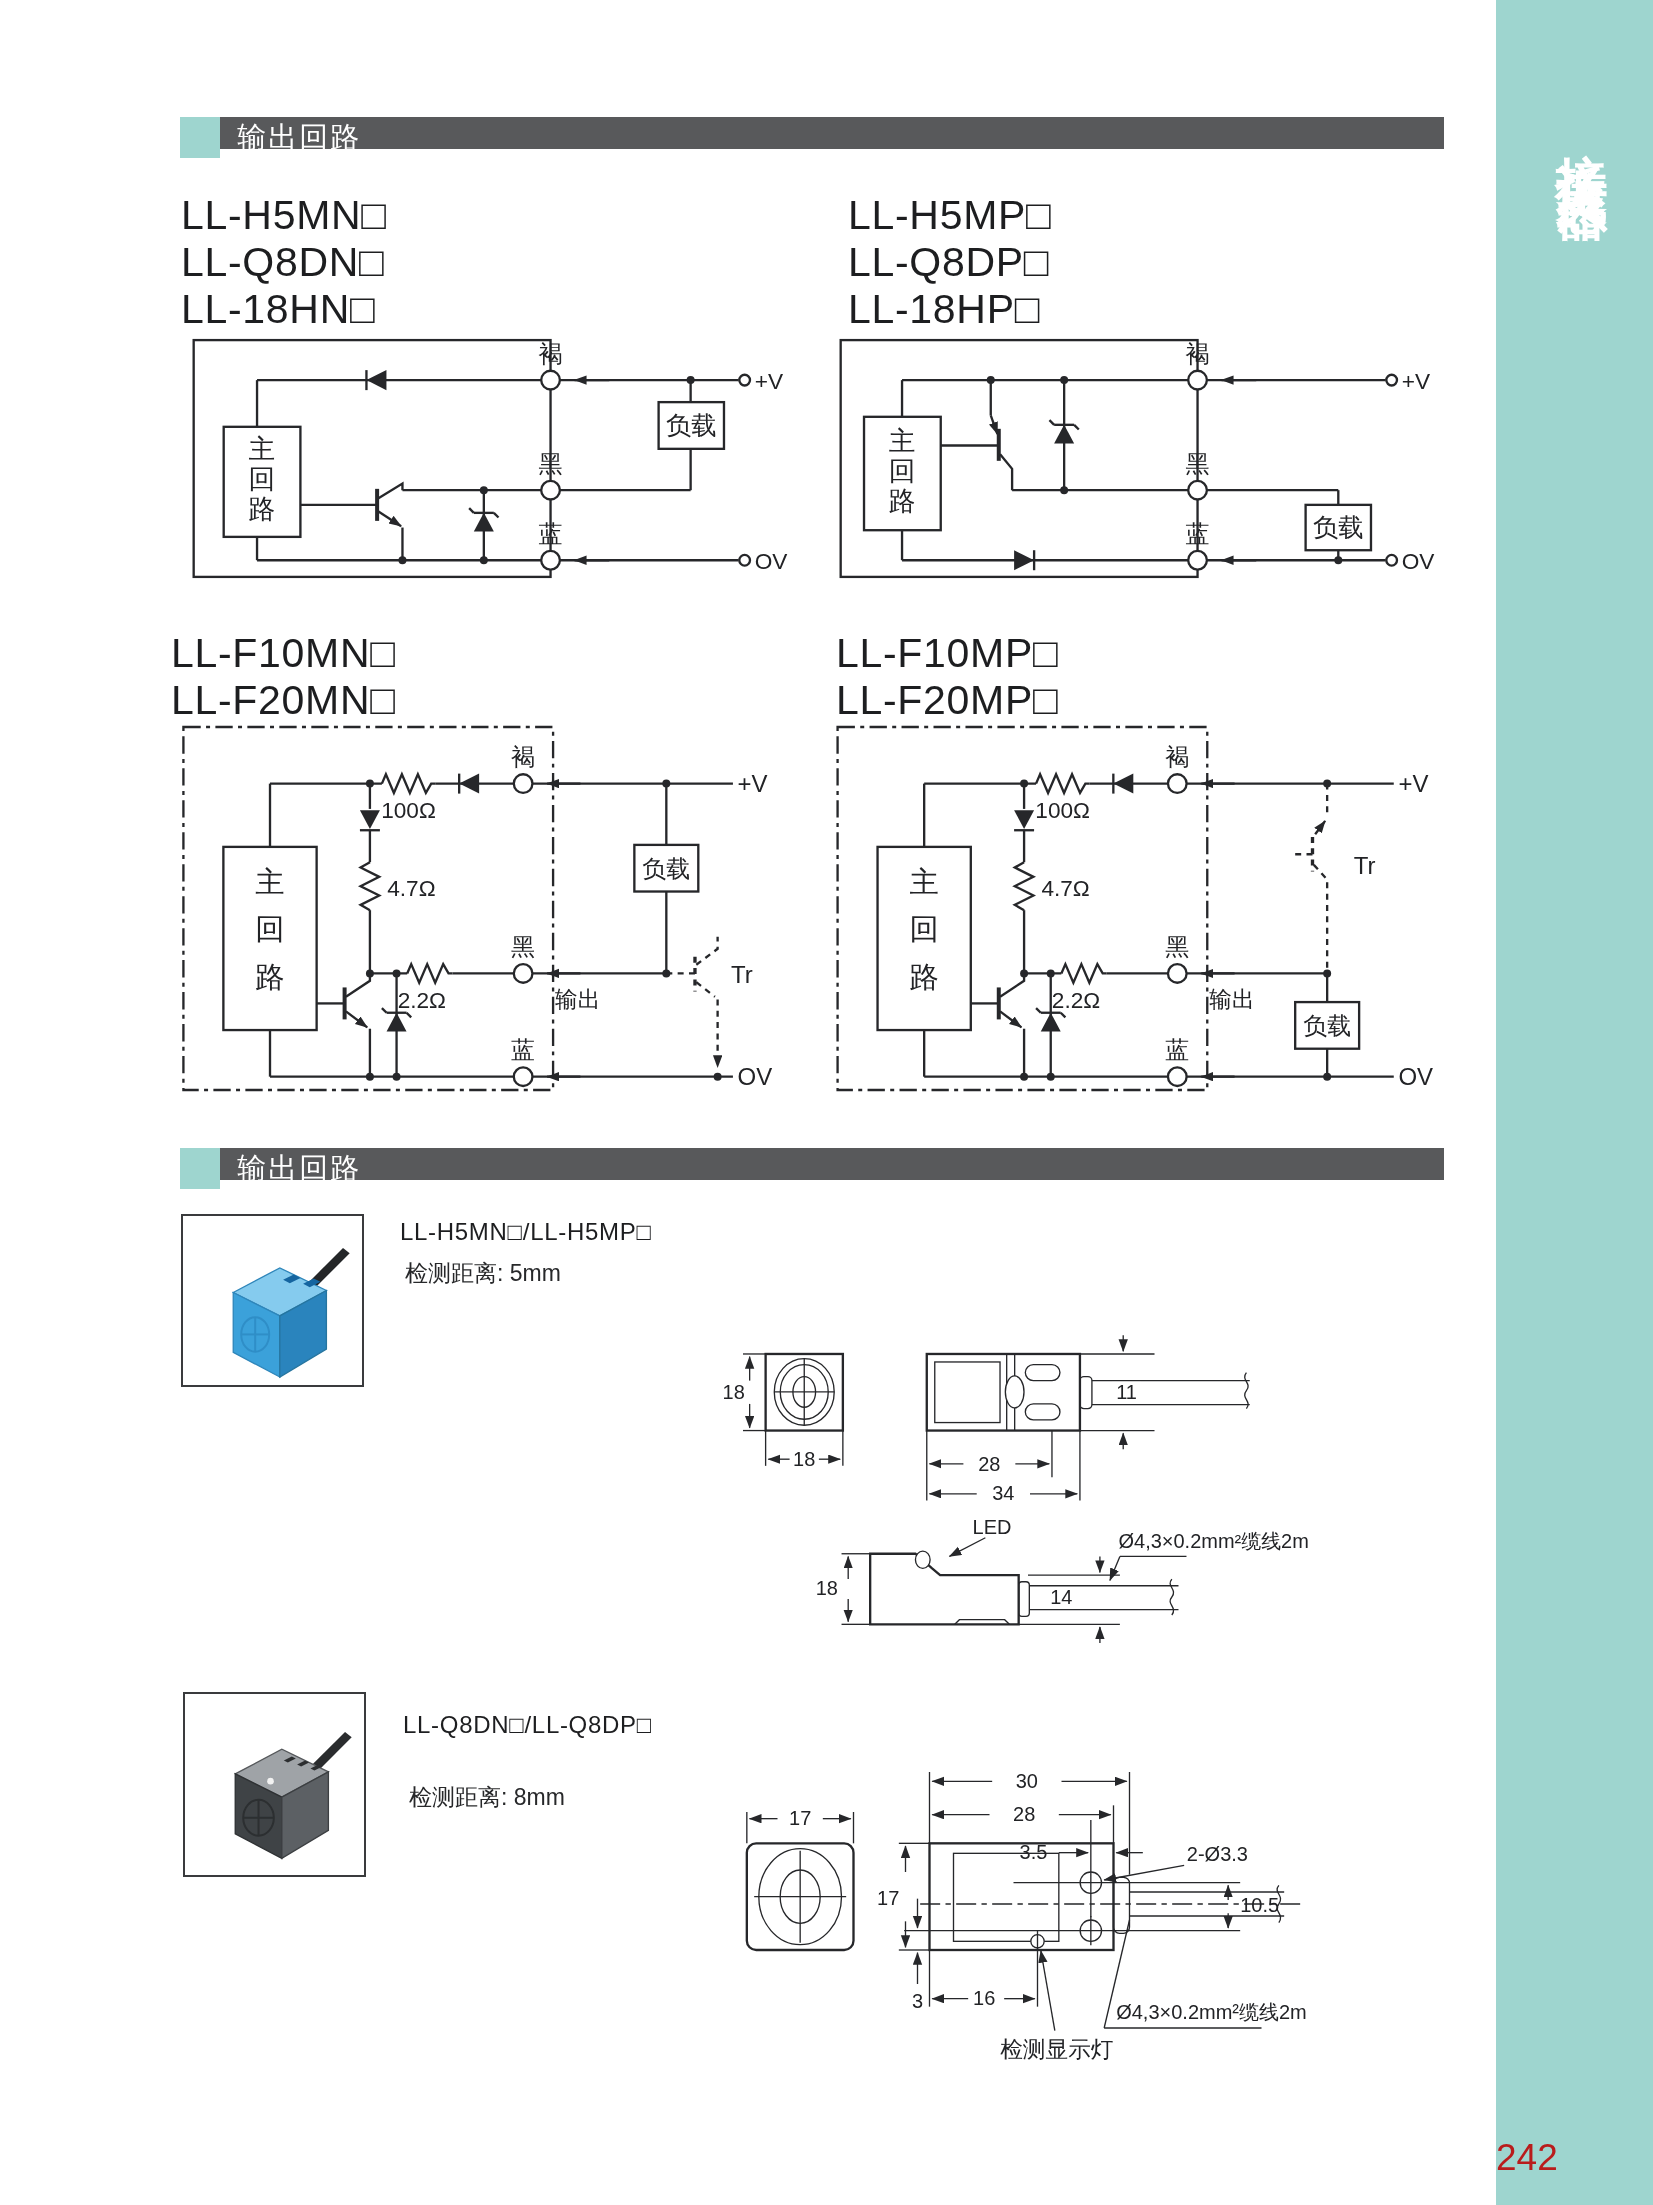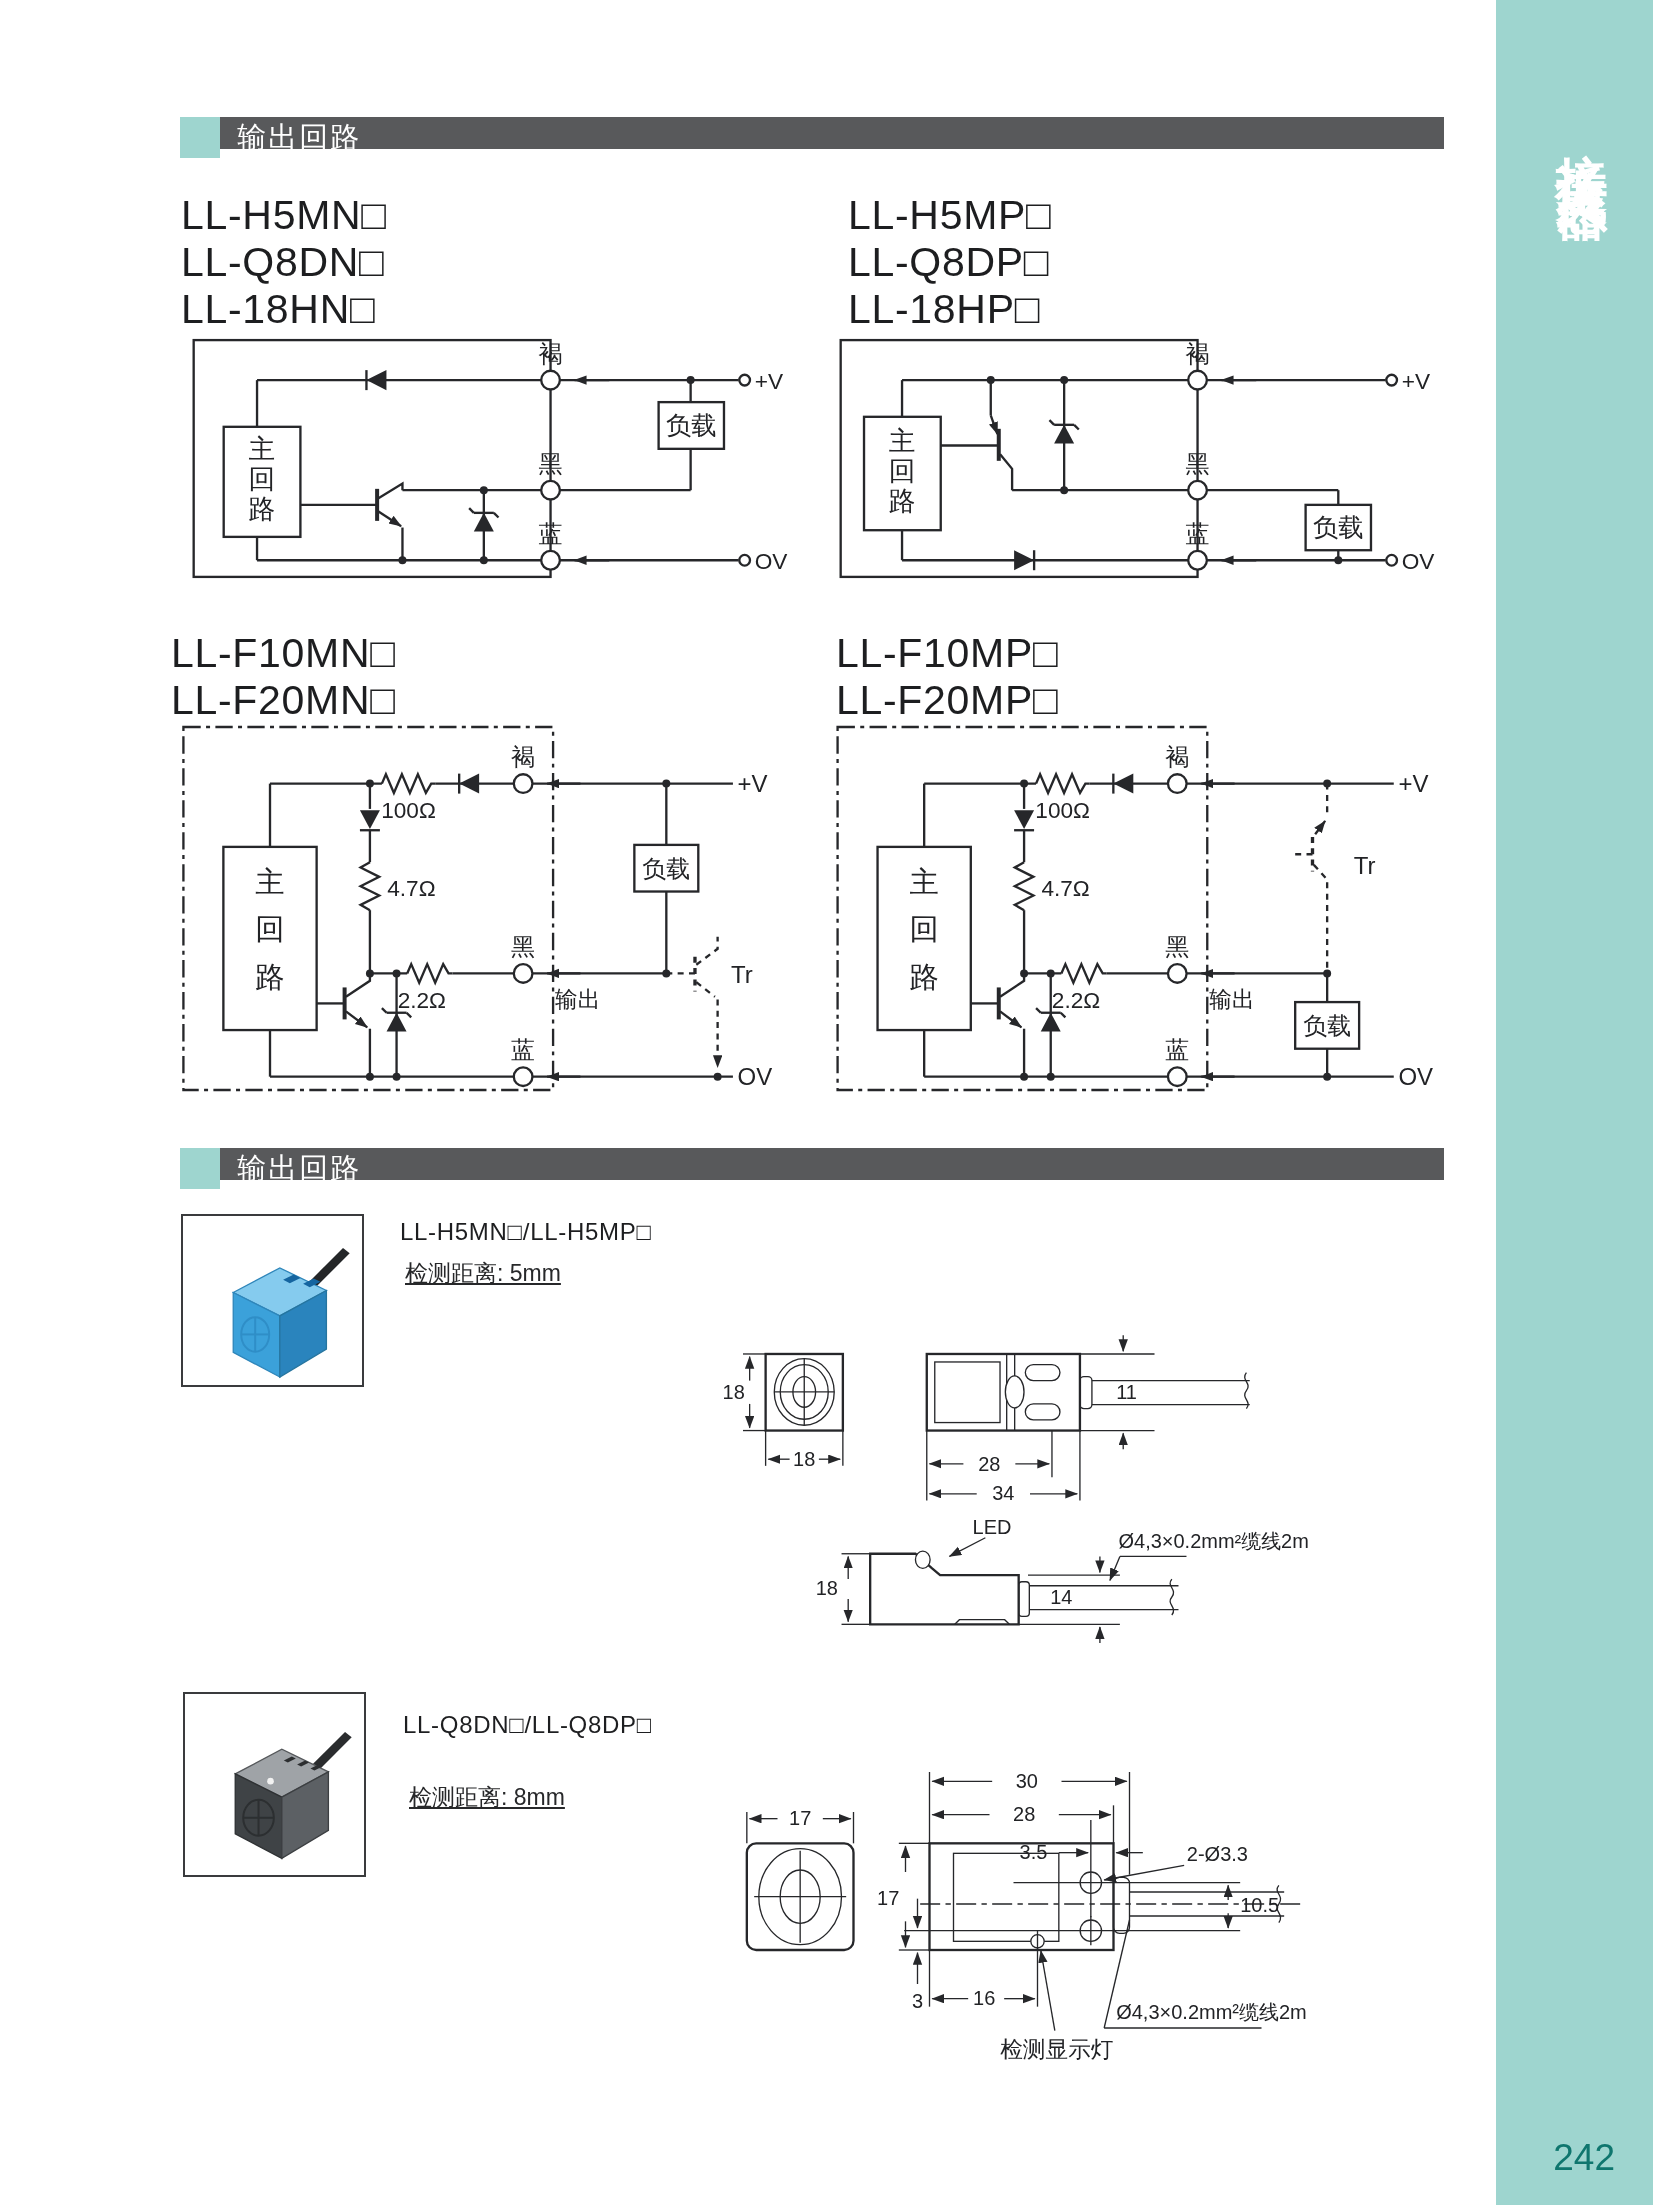--- a/index.html
+++ b/index.html
@@ -6,28 +6,28 @@
   body{width:1654px;height:2205px;position:relative;background:#ffffff;
        font-family:"Liberation Sans",sans-serif;color:#222326;overflow:hidden;}
   
   .accent-sq{position:absolute;width:40px;height:41px;background:#9ed5cf;}
   .bar{position:absolute;height:32px;background:#58595b;color:#ffffff;
        font-size:29px;line-height:41px;padding-left:17.3px;letter-spacing:2px;box-sizing:border-box;}
   
   .models{position:absolute;font-size:41px;line-height:47px;color:#1d1e20;letter-spacing:0.7px;}
   
   .dim-title{position:absolute;font-size:24px;color:#1d1e20;letter-spacing:0.7px;}
-  .dim-sub{position:absolute;font-size:23px;color:#27282a;text-decoration:underline;}
+  .dim-sub{position:absolute;font-size:23px;color:#27282a;}
   .photo-box{position:absolute;border:2px solid #3a3b3d;background:#fff;}
   
   .sidebar{position:absolute;left:1496px;top:0;width:158px;height:2205px;background:#9ed5cf;}
   .sidebar-text{position:absolute;left:1547px;top:112px;writing-mode:vertical-rl;
        font-size:52px;font-weight:700;color:#ffffff;letter-spacing:9.3px;}
-  .page-num{position:absolute;left:1496px;top:2137px;width:119px;text-align:right;
-       font-size:37px;color:#0f766e;}
+  .page-num{position:absolute;left:1496px;top:2137px;width:119px;
+       font-size:37px;color:#b91c1c;}
   
   svg{position:absolute;overflow:visible;}
   .ln{stroke:#26272a;stroke-width:3.5;fill:none;}
   .lt{stroke:#26272a;stroke-width:2;fill:none;}
   .fl{fill:#26272a;stroke:none;}
   .wh{fill:#ffffff;stroke:#26272a;stroke-width:3.5;}
   .wt{fill:#ffffff;stroke:#26272a;stroke-width:2;}
   .dd{stroke-dasharray:26 8 6 8;}
   .ds{stroke-dasharray:9 8;}
   .cl{stroke-dasharray:30 8 8 8;stroke-width:2;}

